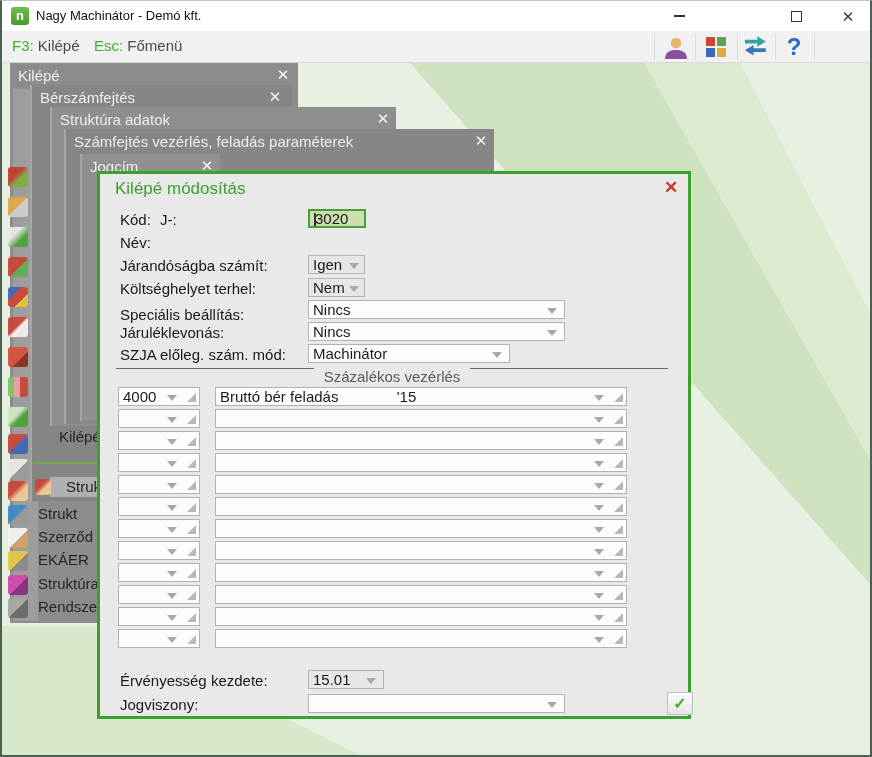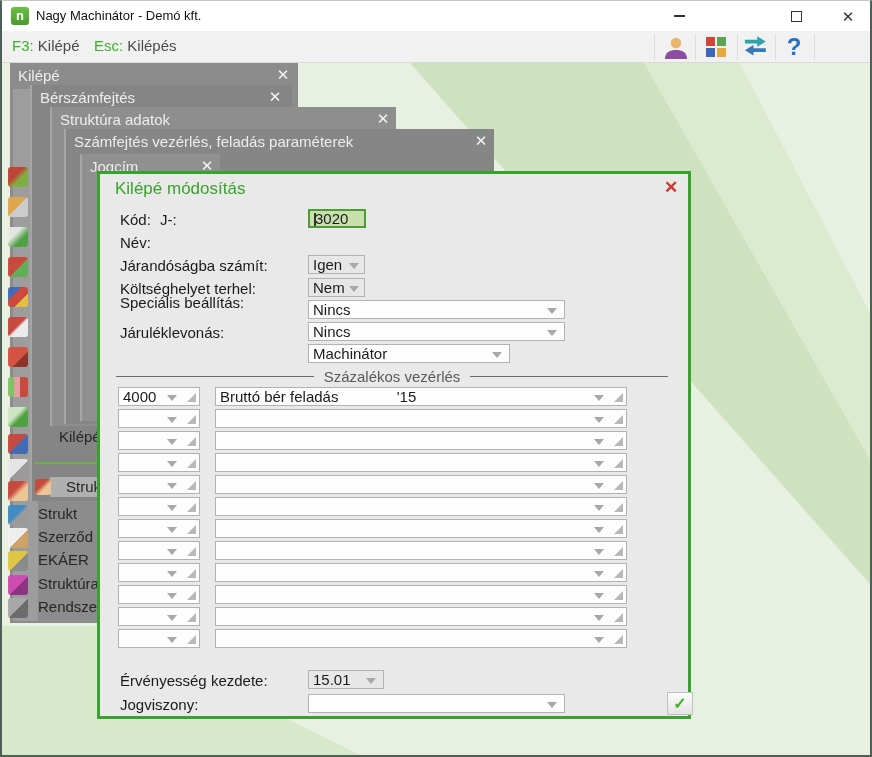--- a/index.html
+++ b/index.html
@@ -43,21 +43,21 @@
   .dclose{position:absolute;right:6px;top:4px;width:22px;height:20px;color:#cb3a2e;font-size:17px;font-weight:bold;
     text-align:center;line-height:20px;}
   .dlabel{position:absolute;font-size:15px;color:#1a1a1a;white-space:nowrap;}
   .field{position:absolute;height:19px;box-sizing:border-box;font-size:15px;color:#1a1a1a;
     background:#fdfdfd;border:1px solid #b2b2b2;line-height:17px;padding-left:4px;white-space:pre;overflow:hidden;}
   .field.gray{background:#e7e7e7;}
   .field.green{background:#c9e0ad;border:2px solid #4d9b3a;line-height:15px;}
   .cursorbar{display:inline-block;width:2px;height:13px;background:#333;vertical-align:-2px;margin-right:-1px;}
   .dn{position:absolute;width:0;height:0;border-left:5px solid transparent;border-right:5px solid transparent;border-top:6px solid #a8a8a8;}
   .tri{position:absolute;width:0;height:0;border-left:9px solid transparent;border-bottom:9px solid #b8b8b8;right:3px;bottom:3px;}
-  .sechead{position:absolute;left:16px;width:552px;display:flex;align-items:center;font-size:15px;color:#5a5a5a;}
+  .sechead{position:absolute;left:16px;width:552px;display:flex;font-size:15px;color:#5a5a5a;}
   .sechead .ln{flex:1;height:1px;background:#6a6a6a;}
   .sechead .tx{padding:0 10px;white-space:nowrap;}
   .prow-l{position:absolute;left:18px;width:82px;}
   .prow-r{position:absolute;left:115px;width:412px;}
   .checkbtn{position:absolute;left:567px;top:518px;width:26px;height:23px;background:linear-gradient(#fcfcfc,#e4e4e4);
     border:1px solid #c0c0c0;box-sizing:border-box;color:#3fae2a;font-size:16px;font-weight:bold;text-align:center;line-height:21px;}
   .greenline{position:absolute;height:2px;background:#6fae4e;}
   .hirow{position:absolute;background:#b0b0b0;}
 </style>
 </head>
@@ -74,21 +74,21 @@
     <div class="winbtn" style="left:774px;">
         <div class="max-glyph"></div>
       </div>
     <div class="winbtn" style="left:826px;">
         <div class="close-glyph">✕</div>
       </div>
   </div>
 
   <div class="toolbar">
     <span class="shortcut" style="left:10px;"><span class="sc-key">F3:</span> <span class="sc-label">Kilépé</span></span>
-    <span class="shortcut" style="left:92px;"><span class="sc-key">Esc:</span> <span class="sc-label">Kilépés</span></span>
+    <span class="shortcut" style="left:92px;"><span class="sc-key">Esc:</span> <span class="sc-label">Főmenü</span></span>
 
     <div class="tbsep" style="left:652px;"></div>
     <div class="tbico" style="left:661px;">
       <svg width="26" height="24" viewBox="0 0 26 24">
           <circle cx="13" cy="8" r="5.2" fill="#e8b66a"></circle>
           <path d="M2 24c0-7 5-9 11-9s11 2 11 9z" fill="#8a4fa0"></path>
         </svg>
     </div>
     <div class="tbsep" style="left:693px;"></div>
     <div class="tbico" style="left:701px;">
@@ -183,26 +183,27 @@
     <div class="field green" style="left:208px;top:35px;width:58px;"><span class="cursorbar"></span><span>3020</span></div>
 
     <div class="dlabel" style="left:20px;top:60px;">Név:</div>
 
     <div class="dlabel" style="left:20px;top:83px;">Járandóságba számít:</div>
     <div class="field gray" style="left:208px;top:81px;width:57px;"><span>Igen</span><div class="dn" style="right:5px;top:7px;"></div></div>
 
     <div class="dlabel" style="left:20px;top:106px;">Költséghelyet terhel:</div>
     <div class="field gray" style="left:208px;top:104px;width:57px;"><span>Nem</span><div class="dn" style="right:5px;top:7px;"></div></div>
 
-    <div class="dlabel" style="left:20px;top:120px;">Speciális beállítás:</div>
+    <div class="dlabel" style="left:20px;top:132px;">Speciális beállítás:</div>
     <div class="field" style="left:208px;top:126px;width:257px;"><span>Nincs</span><div class="dn" style="right:7px;top:7px;"></div></div>
 
     <div class="dlabel" style="left:20px;top:150px;">Járuléklevonás:</div>
     <div class="field" style="left:208px;top:148px;width:257px;"><span>Nincs</span><div class="dn" style="right:7px;top:7px;"></div></div>
 
+    <div class="dlabel" style="left:20px;top:172px;">SZJA előleg. szám. mód:</div>
     <div class="field" style="left:208px;top:170px;width:202px;"><span>Machinátor</span><div class="dn" style="right:7px;top:7px;"></div></div>
 
     <div class="sechead" style="top:194px;">
       <div class="ln"></div>
       <div class="tx">Százalékos vezérlés</div>
       <div class="ln"></div>
     </div>
 
     <div>
       <div class="field prow-l" style="top:213px;"><span>4000</span><div class="dn" style="right:22px;top:7px;"></div><div class="tri"></div></div>

